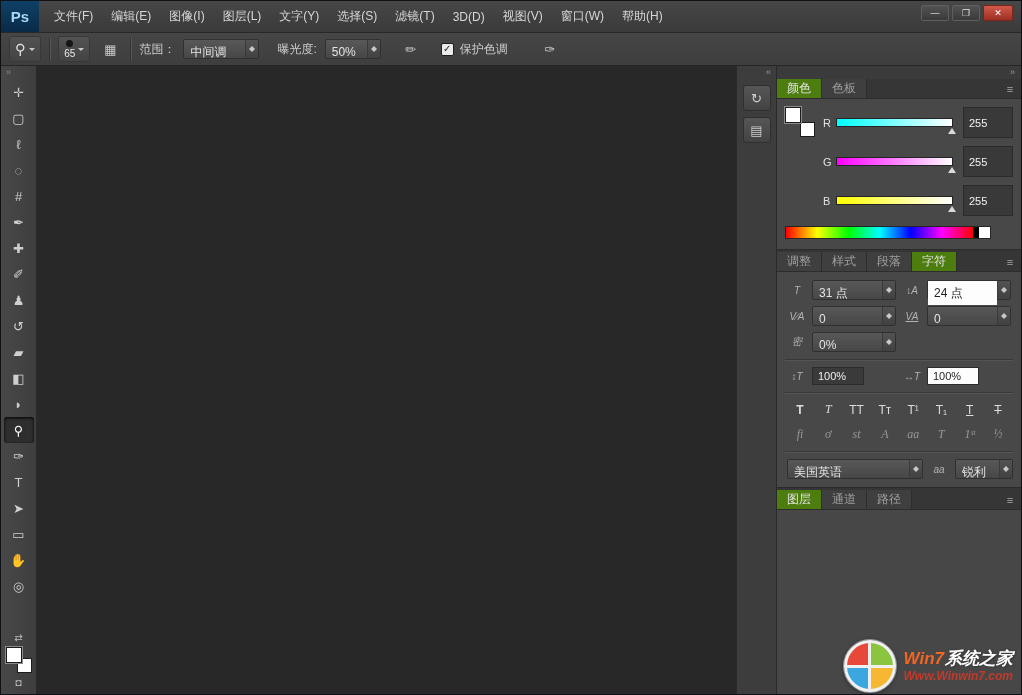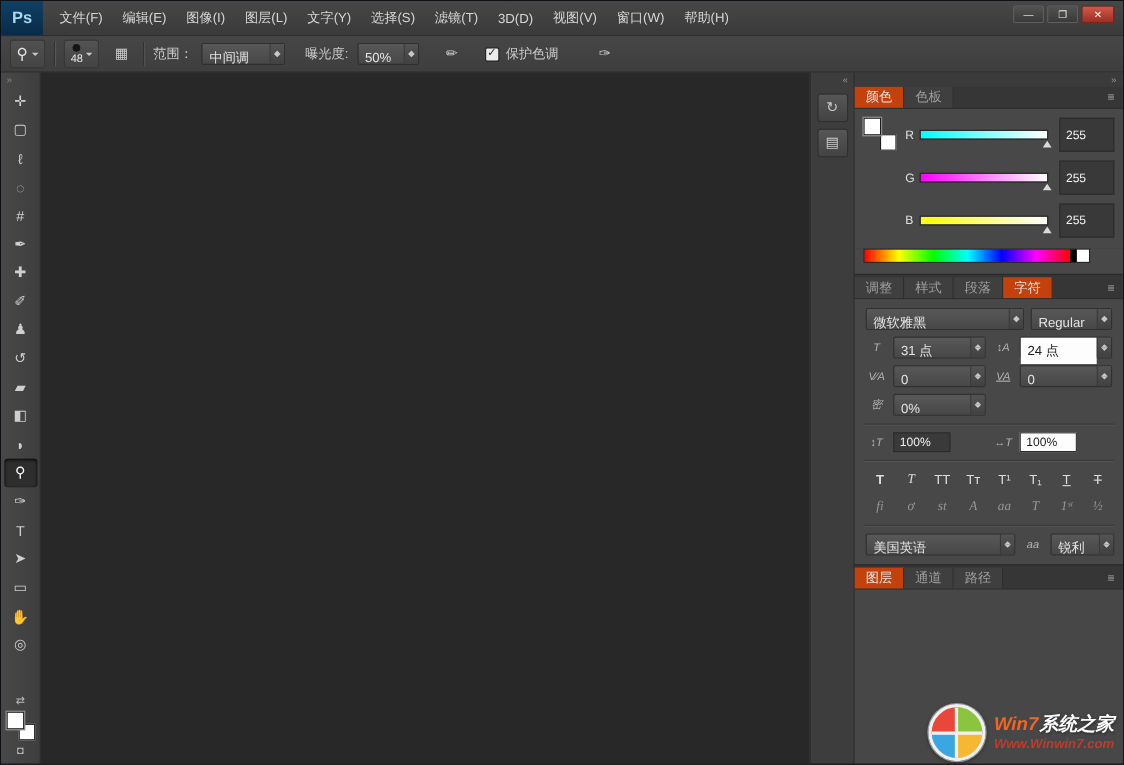--- a/index.html
+++ b/index.html
@@ -53,21 +53,21 @@
   
   .iconstrip{position:absolute;top:65px;right:245px;bottom:0;width:40px;background:#3d3d3d;border-left:1px solid #2a2a2a;}
   .is-head{height:13px;text-align:right;padding-right:5px;color:#979797;font-size:9px;line-height:13px;}
   .isbtn{width:28px;height:26px;margin:6px auto 0;display:flex;align-items:center;justify-content:center;background:linear-gradient(#565656,#434343);border:1px solid #2f2f2f;border-radius:3px;color:#cccccc;font-size:13px;cursor:default;}
 
   
   .dock{position:absolute;top:65px;right:0;bottom:0;width:245px;background:#414141;border-left:1px solid #2a2a2a;display:flex;flex-direction:column;}
   .dock-head{height:13px;display:flex;justify-content:flex-end;padding-right:6px;color:#979797;font-size:9px;line-height:13px;background:#3b3b3b;}
   .ptabs{height:20px;background:#363636;display:flex;align-items:stretch;border-bottom:1px solid #2d2d2d;flex:none;}
   .ptab{display:flex;align-items:center;padding:0 10px;font-size:12px;color:#9e9e9e;background:#3f3f3f;border-right:1px solid #2d2d2d;cursor:default;}
-  .ptab.active{background:#c2410c;color:#e4e4e4;}
+  .ptab.active{background:#4d7c0f;color:#e4e4e4;}
   .pmenu{margin-left:auto;width:22px;display:flex;align-items:center;justify-content:center;color:#ababab;font-size:11px;cursor:default;}
   .pgap{height:3px;background:#353535;border-top:1px solid #2b2b2b;flex:none;}
 
   
   .color-body{background:#484848;padding:8px 8px 2px;display:flex;gap:8px;flex:none;}
   .cp-swatches{position:relative;width:30px;height:30px;flex:none;}
   .cp-rows{flex:1;}
   .ch-row{display:flex;align-items:center;margin-bottom:8px;}
   .ch-label{width:13px;font-size:11px;color:#e2e2e2;}
   .track{flex:1;height:9px;border:1px solid #252525;position:relative;margin-right:10px;}
@@ -141,21 +141,21 @@
 
   <div class="optionsbar">
     <div class="toolpreset">
       <span class="tpi">⚲</span>
       <span class="caret"></span>
     </div>
     <div class="vsep"></div>
     <div class="brushpick">
       <span class="bcol">
         <span class="bdot"></span>
-        <span class="bsize">48</span>
+        <span class="bsize">65</span>
       </span>
       <span class="caret"></span>
     </div>
     <div class="ibtn">▦</div>
     <div class="vsep"></div>
     <span>范围：</span>
     <div class="dd w76">
       <span class="ddtxt">中间调</span>
       <span class="ddarr"></span>
     </div>
@@ -261,30 +261,20 @@
 
     <div class="ptabs">
       <span class="ptab">调整</span>
       <span class="ptab">样式</span>
       <span class="ptab">段落</span>
       <span class="ptab active">字符</span>
       <span class="pmenu">≡</span>
     </div>
     <div class="char-body">
       <div class="crow">
-        <div class="dd flex1">
-          <span class="ddtxt">微软雅黑</span>
-          <span class="ddarr"></span>
-        </div>
-        <div class="dd w74">
-          <span class="ddtxt">Regular</span>
-          <span class="ddarr"></span>
-        </div>
-      </div>
-      <div class="crow">
         <div class="half">
           <span class="cicon">T</span>
           <div class="dd w84">
             <span class="ddtxt">31 点</span>
             <span class="ddarr"></span>
           </div>
         </div>
         <div class="half">
           <span class="cicon">↕A</span>
           <div class="dd w84">

